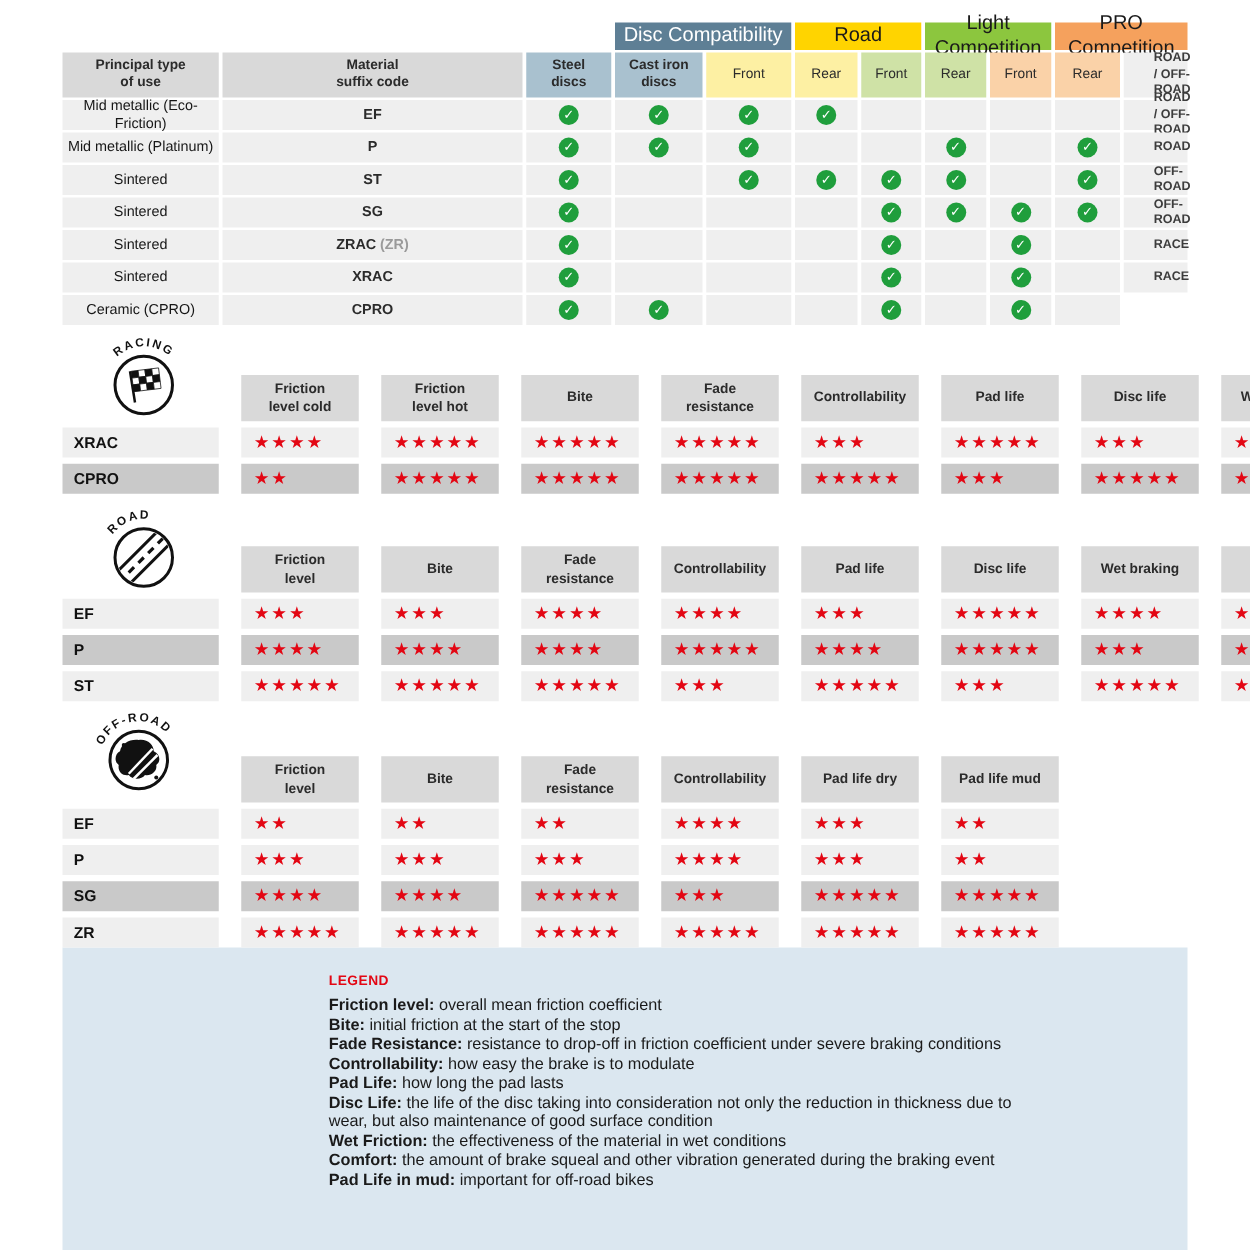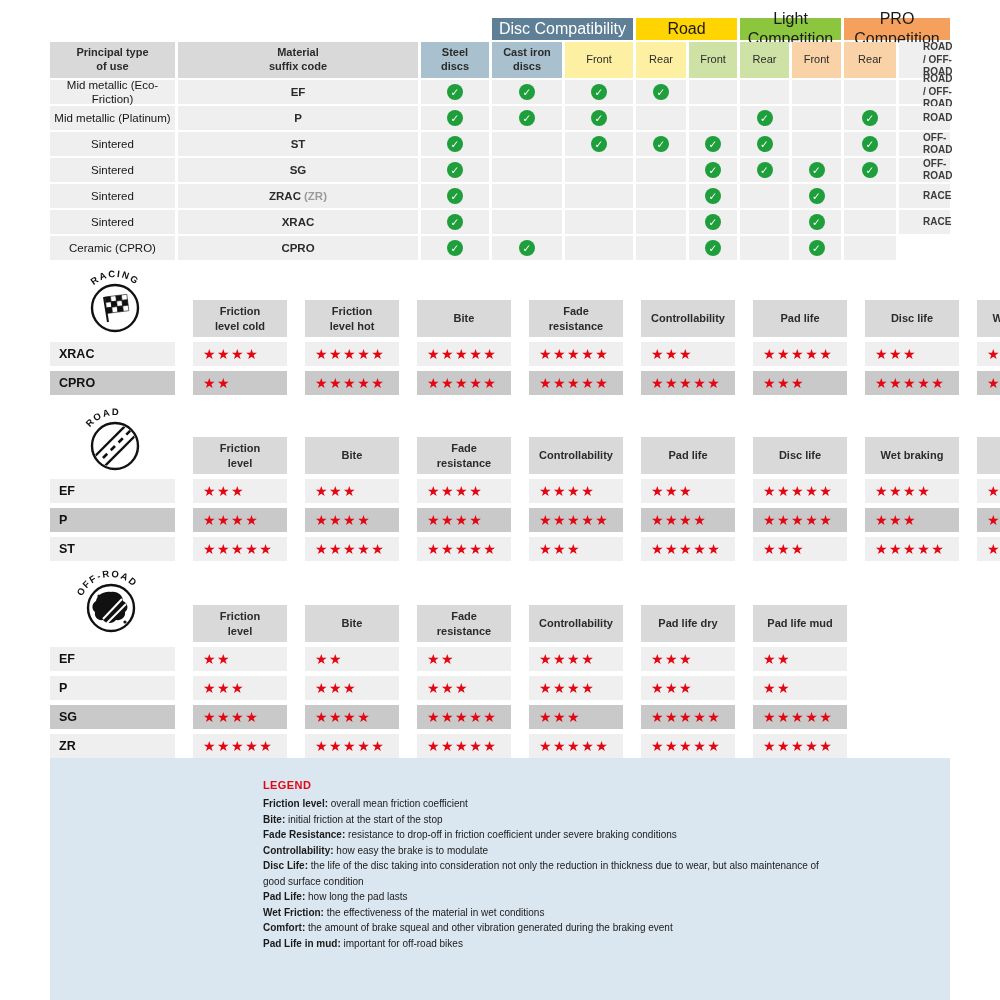--- a/index.html
+++ b/index.html
@@ -47,21 +47,21 @@
   .row-light{background:var(--row-light,#efefef)}
   .row-dark{background:var(--row-dark,#c9c9c9)}
   .perf-icon{position:absolute;width:70px;height:70px}
 
   
   .legend{position:absolute;left:50px;top:758px;width:900px;height:272px;
     background:var(--legend-bg,#dbe7f0)}
   .legend-inner{padding:21px 0 0 213px}
   .legend-title{color:var(--legend-red,#e30613);font-weight:bold;font-size:11px;
     letter-spacing:.4px;margin-bottom:5px}
-  .legend-item{font-size:10px;color:#1a1a1a;line-height:15.5px;max-width:560px}
+  .legend-item{font-size:13px;color:#1a1a1a;line-height:15.5px;max-width:560px}
   .legend-item b{font-weight:bold}
 </style>
 </head>
 <body>
 
 <div class="page" id="page">
 
   <div class="compat-grid" id="compat-grid" style="grid-template-rows: 22px 36px repeat(7, 24px);">
       <div class="gh-spacer"></div>
       <div class="cell gh gh-disc">Disc Compatibility</div>
@@ -162,22 +162,22 @@
     </div>
 
   <div class="legend">
     <div class="legend-inner">
       <div class="legend-title">LEGEND</div>
       <div id="legend-items">
           <div class="legend-item"><b>Friction level: </b>overall mean friction coefficient</div>
           <div class="legend-item"><b>Bite: </b>initial friction at the start of the stop</div>
           <div class="legend-item"><b>Fade Resistance: </b>resistance to drop-off in friction coefficient under severe braking conditions</div>
           <div class="legend-item"><b>Controllability: </b>how easy the brake is to modulate</div>
+          <div class="legend-item"><b>Pad Life: </b>how long the pad lasts</div>
           <div class="legend-item"><b>Disc Life: </b>the life of the disc taking into consideration not only the reduction in thickness due to wear, but also maintenance of good surface condition</div>
-          <div class="legend-item"><b>Pad Life: </b>how long the pad lasts</div>
           <div class="legend-item"><b>Wet Friction: </b>the effectiveness of the material in wet conditions</div>
           <div class="legend-item"><b>Comfort: </b>the amount of brake squeal and other vibration generated during the braking event</div>
           <div class="legend-item"><b>Pad Life in mud: </b>important for off-road bikes</div>
         </div>
     </div>
   </div>
 
 <div class="perf-icon" style="left: 80px; top: 266px;"><svg width="70" height="70" viewBox="0 0 70 70">
         <defs>
           <path id="arc-racing" d="M 4 42 A 31 31 0 0 1 66 42" fill="none"></path>

